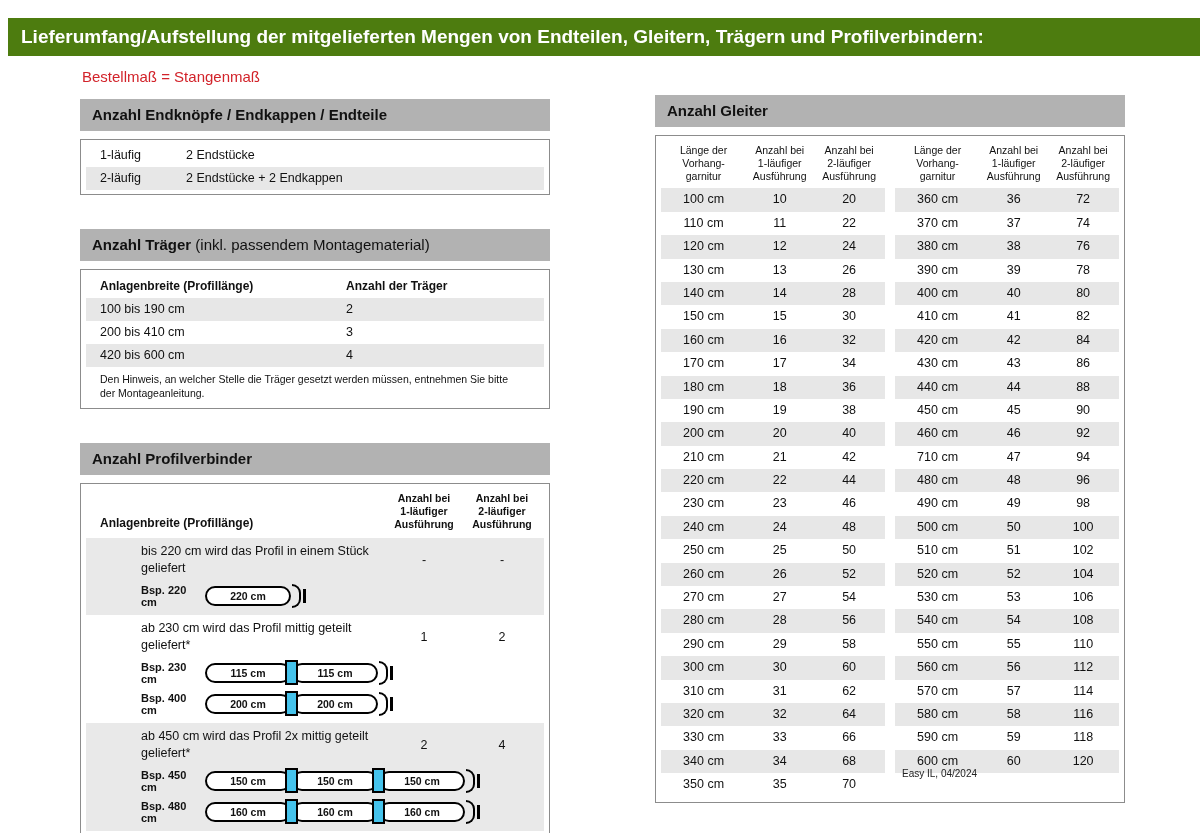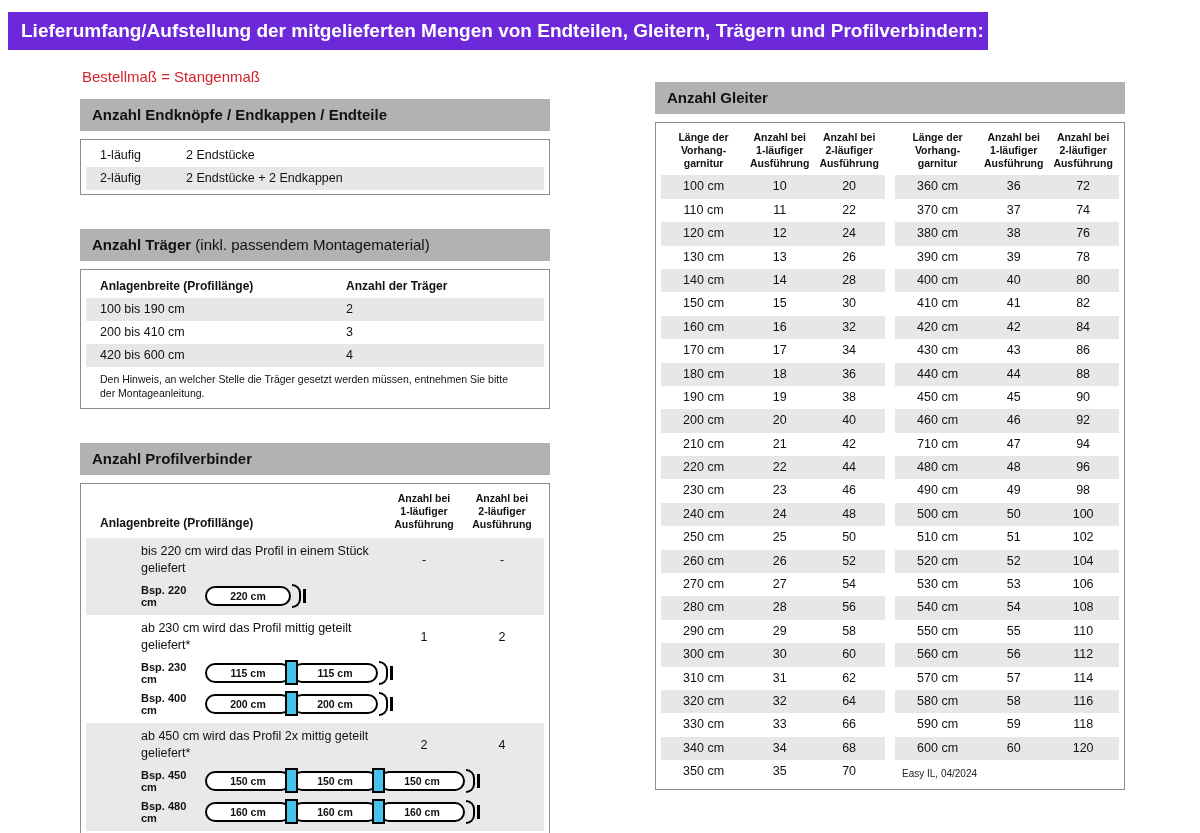--- a/index.html
+++ b/index.html
@@ -1,21 +1,21 @@
 <!DOCTYPE html>
 <html><head>
 <meta charset="utf-8">
 <style>
   *{margin:0;padding:0;box-sizing:border-box}
   body{font-family:"Liberation Sans",sans-serif;background:#fff;color:#111}
   .page{position:relative;width:1200px;height:833px;background:#fff;overflow:hidden}
-  .topbar{position:absolute;left:8px;top:12px;width:980px;height:38px;background:#6d28d9;color:#fff;
+  .topbar{position:absolute;left:8px;top:18px;width:1192px;height:38px;background:#4d7c0f;color:#fff;
           font-size:19px;font-weight:bold;line-height:38px;padding-left:13px;white-space:nowrap}
   .left-col{position:absolute;left:80px;top:64px;width:470px}
-  .right-col{position:absolute;left:655px;top:82px;width:470px}
+  .right-col{position:absolute;left:655px;top:95px;width:470px}
   .red-note{color:#d2232a;font-weight:normal;font-size:15px;margin:4px 0 14px 2px}
   .bar{background:#b2b2b2;color:#111;font-weight:bold;font-size:15px;height:32px;line-height:32px;padding-left:12px}
   .bar .normal{font-weight:normal}
   .mt34{margin-top:34px}
   .box{border:1px solid #8c8c8c;background:#fff;margin-top:8px;padding:4px 5px}
   .srow{display:flex;height:23px;line-height:23px;font-size:12.5px;padding-left:14px}
   .srow.alt{background:#e7e7e7}
   .endteile-box .lab{width:86px}
   .thead{display:flex;height:24px;line-height:24px;font-size:12px;font-weight:bold;padding-left:14px}
   .traeger-box .c1{width:246px}
@@ -36,21 +36,21 @@
        align-items:center;justify-content:center;font-size:10.5px;font-weight:bold;position:relative;z-index:1}
   .connector{width:13px;height:25px;background:#45c3ec;border:2px solid #000;margin:0 -6px;position:relative;z-index:2}
   .endpiece{display:flex;align-items:center;margin-left:1px}
   .end-arc{width:9px;height:24px;border:2.5px solid #000;border-left:none;border-radius:0 12px 12px 0}
   .end-bar{width:3px;height:14px;background:#000;margin-left:2px}
   .pv-footnote{font-size:10.5px;line-height:1.35;padding:8px 2px 3px 8px;white-space:pre-line}
   
   .gleiter-box{display:flex;gap:10px;padding:5px}
   .gtable{flex:1}
   .ghead{display:flex;padding:3px 0 5px}
-  .ghead span{font-size:10.5px;font-weight:bold;line-height:1.25;text-align:center;white-space:pre-line}
+  .ghead span{font-size:10.5px;font-weight:normal;line-height:1.25;text-align:center;white-space:pre-line}
   .gc1{width:38%}.gc2{width:30%}.gc3{width:32%}
   .grow{display:flex;height:23.4px;line-height:23.4px;font-size:12.5px;text-align:center}
   .grow.alt{background:#e7e7e7}
   .footer{position:absolute;left:902px;top:768px;font-size:10px;color:#222}
 </style>
 </head>
 <body>
 
 <div class="page">
 

